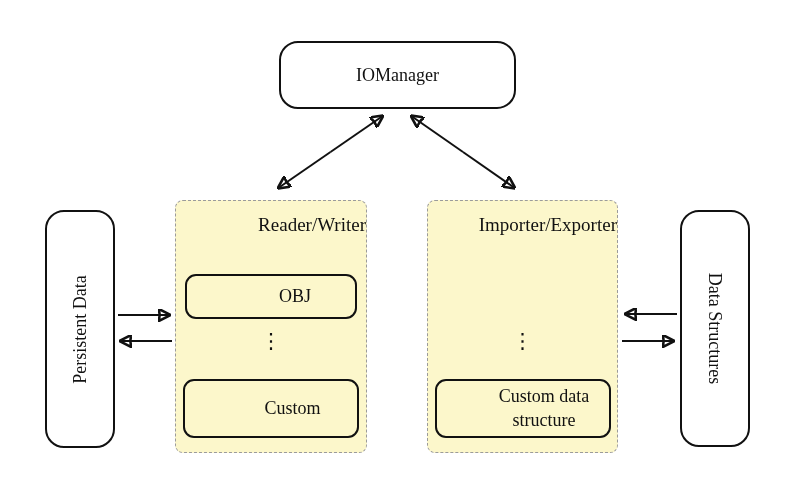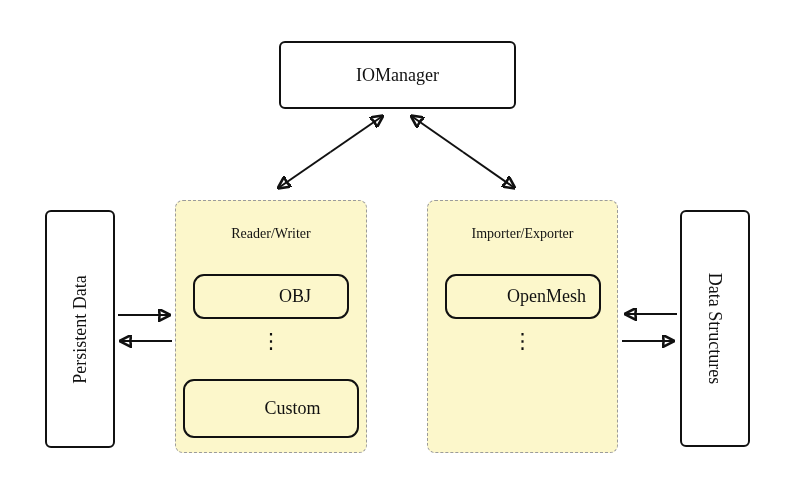--- a/index.html
+++ b/index.html
@@ -14,21 +14,21 @@
     width: 800px;
     height: 489px;
     background: var(--page-bg, #ffffff);
     overflow: hidden;
   }
   .box {
     position: absolute;
     box-sizing: border-box;
     background: var(--node-fill, #ffffff);
     border: 2.5px solid var(--node-border, #111111);
-    border-radius: 6px;
+    border-radius: 19px;
     display: flex;
     align-items: center;
     justify-content: center;
     font-size: 18px;
     text-align: center;
   }
   .io-manager { left: 279px; top: 41px; width: 237px; height: 68px; }
   .side-box { width: 70px; }
   .persistent-data { left: 45px;  top: 210px; height: 238px; }
   .data-structures { left: 680px; top: 210px; height: 237px; }
@@ -45,41 +45,40 @@
     border: 1.6px dashed var(--group-border, #9b9b9b);
     border-radius: 8px;
   }
   .group-left  { left: 175px; width: 192px; }
   .group-right { left: 427px; width: 191px; font-family: Liberation Serif, serif; }
   .group-title {
     position: absolute;
     top: 13px;
     left: 0;
     width: 100%;
-    text-align: center;
-    font-size: 14px;
-    margin-top: 12px;
+    text-align: right;
+    font-size: 19px;
   }
   .inner-box {
     position: absolute;
     left: 50%;
     transform: translateX(-50%);
     box-sizing: border-box;
     background: var(--group-fill, #fcf7cb);
     border: 2.5px solid var(--node-border, #111111);
     border-radius: 11px;
     display: flex;
     flex-direction: column;
     align-items: center;
     justify-content: center;
     font-size: 18px;
     text-align: center;
     line-height: 1.3;
   }
-  .inner-top    { top: 73px;  width: 156px; height: 45px; padding-left: 48px; }
+  .inner-top    { top: 73px;  width: 172px; height: 45px; padding-left: 48px; }
   .inner-bottom { top: 178px; width: 176px; height: 59px; padding-left: 43px; }
   .dots {
     position: absolute;
     top: 130px;
     left: 0;
     width: 100%;
     text-align: center;
     font-size: 21px;
     line-height: 1;
     letter-spacing: 0;
@@ -143,19 +142,20 @@
       <span>OBJ</span>
     </div>
     <div class="dots">⋮</div>
     <div class="inner-box inner-bottom">
       <span>Custom</span>
     </div>
   </div>
 
   <div class="group group-right">
     <div class="group-title">Importer/Exporter</div>
-    <div class="inner-box inner-top">
-      <span>OpenMesh</span>
+    <div class="dots">⋮</div>
+    <div class="inner-box inner-bottom">
+      <span>Custom data</span>
+      <span>structure</span>
     </div>
-    <div class="dots">⋮</div>
   </div>
 
 </div>
 
 </body></html>

